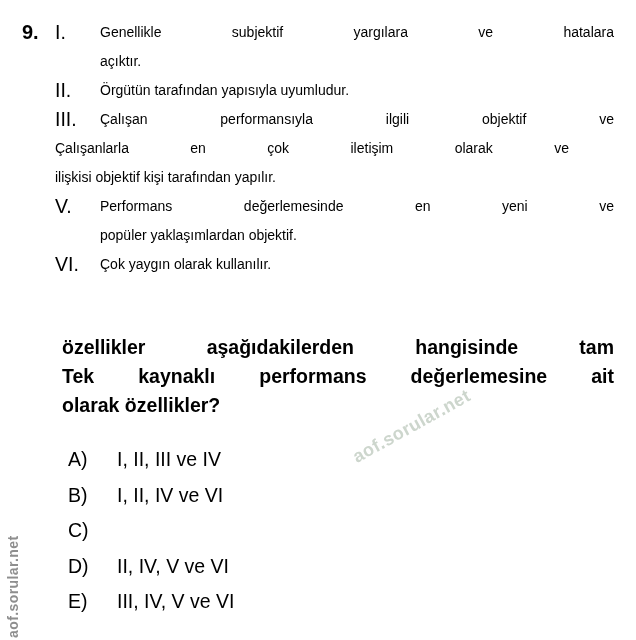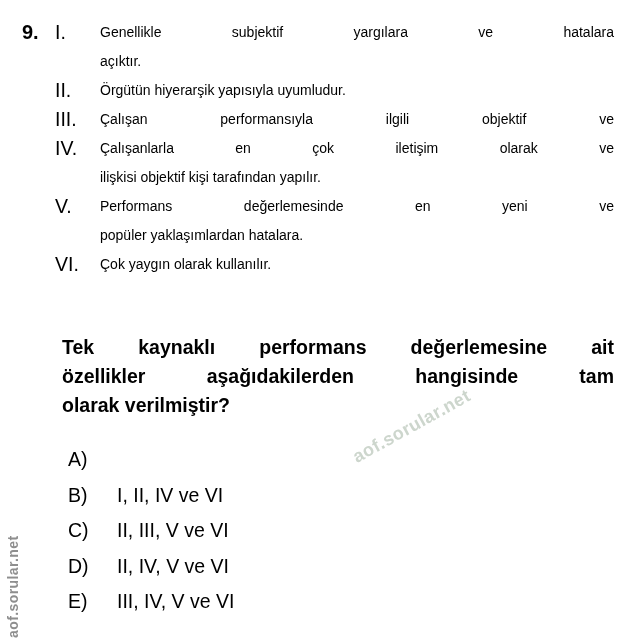--- a/index.html
+++ b/index.html
@@ -119,76 +119,75 @@
     <div class="num">I.</div>
     <div class="itext">
       <div class="jline">Genellikle subjektif yargılara ve hatalara</div>
       <div class="lline">açıktır.</div>
     </div>
   </div>
 
   <div class="item">
     <div class="num">II.</div>
     <div class="itext">
-      <div class="lline">Örgütün hiyerarşik yapısıyla uyumludur.</div>
+      <div class="lline">Örgütün tarafından yapısıyla uyumludur.</div>
     </div>
   </div>
 
   <div class="item">
     <div class="num">III.</div>
     <div class="itext">
       <div class="jline">Çalışan performansıyla ilgili objektif ve</div>
     </div>
   </div>
 
   <div class="item">
-    <div class="num">IV.</div>
     <div class="itext">
       <div class="jline">Çalışanlarla en çok iletişim olarak ve</div>
       <div class="lline">ilişkisi objektif kişi tarafından yapılır.</div>
     </div>
   </div>
 
   <div class="item">
     <div class="num">V.</div>
     <div class="itext">
       <div class="jline">Performans değerlemesinde en yeni ve</div>
-      <div class="lline">popüler yaklaşımlardan hatalara.</div>
+      <div class="lline">popüler yaklaşımlardan objektif.</div>
     </div>
   </div>
 
   <div class="item">
     <div class="num">VI.</div>
     <div class="itext">
       <div class="lline">Çok yaygın olarak kullanılır.</div>
     </div>
   </div>
 
 </div>
 
 <div class="stem">
+  <div class="jline">özellikler aşağıdakilerden hangisinde tam</div>
   <div class="jline">Tek kaynaklı performans değerlemesine ait</div>
-  <div class="jline">özellikler aşağıdakilerden hangisinde tam</div>
-  <div class="lline">olarak verilmiştir?</div>
+  <div class="lline">olarak özellikler?</div>
 </div>
 
 <div class="options">
 
   <div class="option">
     <div class="letter">A)</div>
+    <div class="otext">I, II, III ve IV</div>
   </div>
 
   <div class="option">
     <div class="letter">B)</div>
     <div class="otext">I, II, IV ve VI</div>
   </div>
 
   <div class="option">
     <div class="letter">C)</div>
-    <div class="otext">II, III, V ve VI</div>
   </div>
 
   <div class="option">
     <div class="letter">D)</div>
     <div class="otext">II, IV, V ve VI</div>
   </div>
 
   <div class="option">
     <div class="letter">E)</div>
     <div class="otext">III, IV, V ve VI</div>

